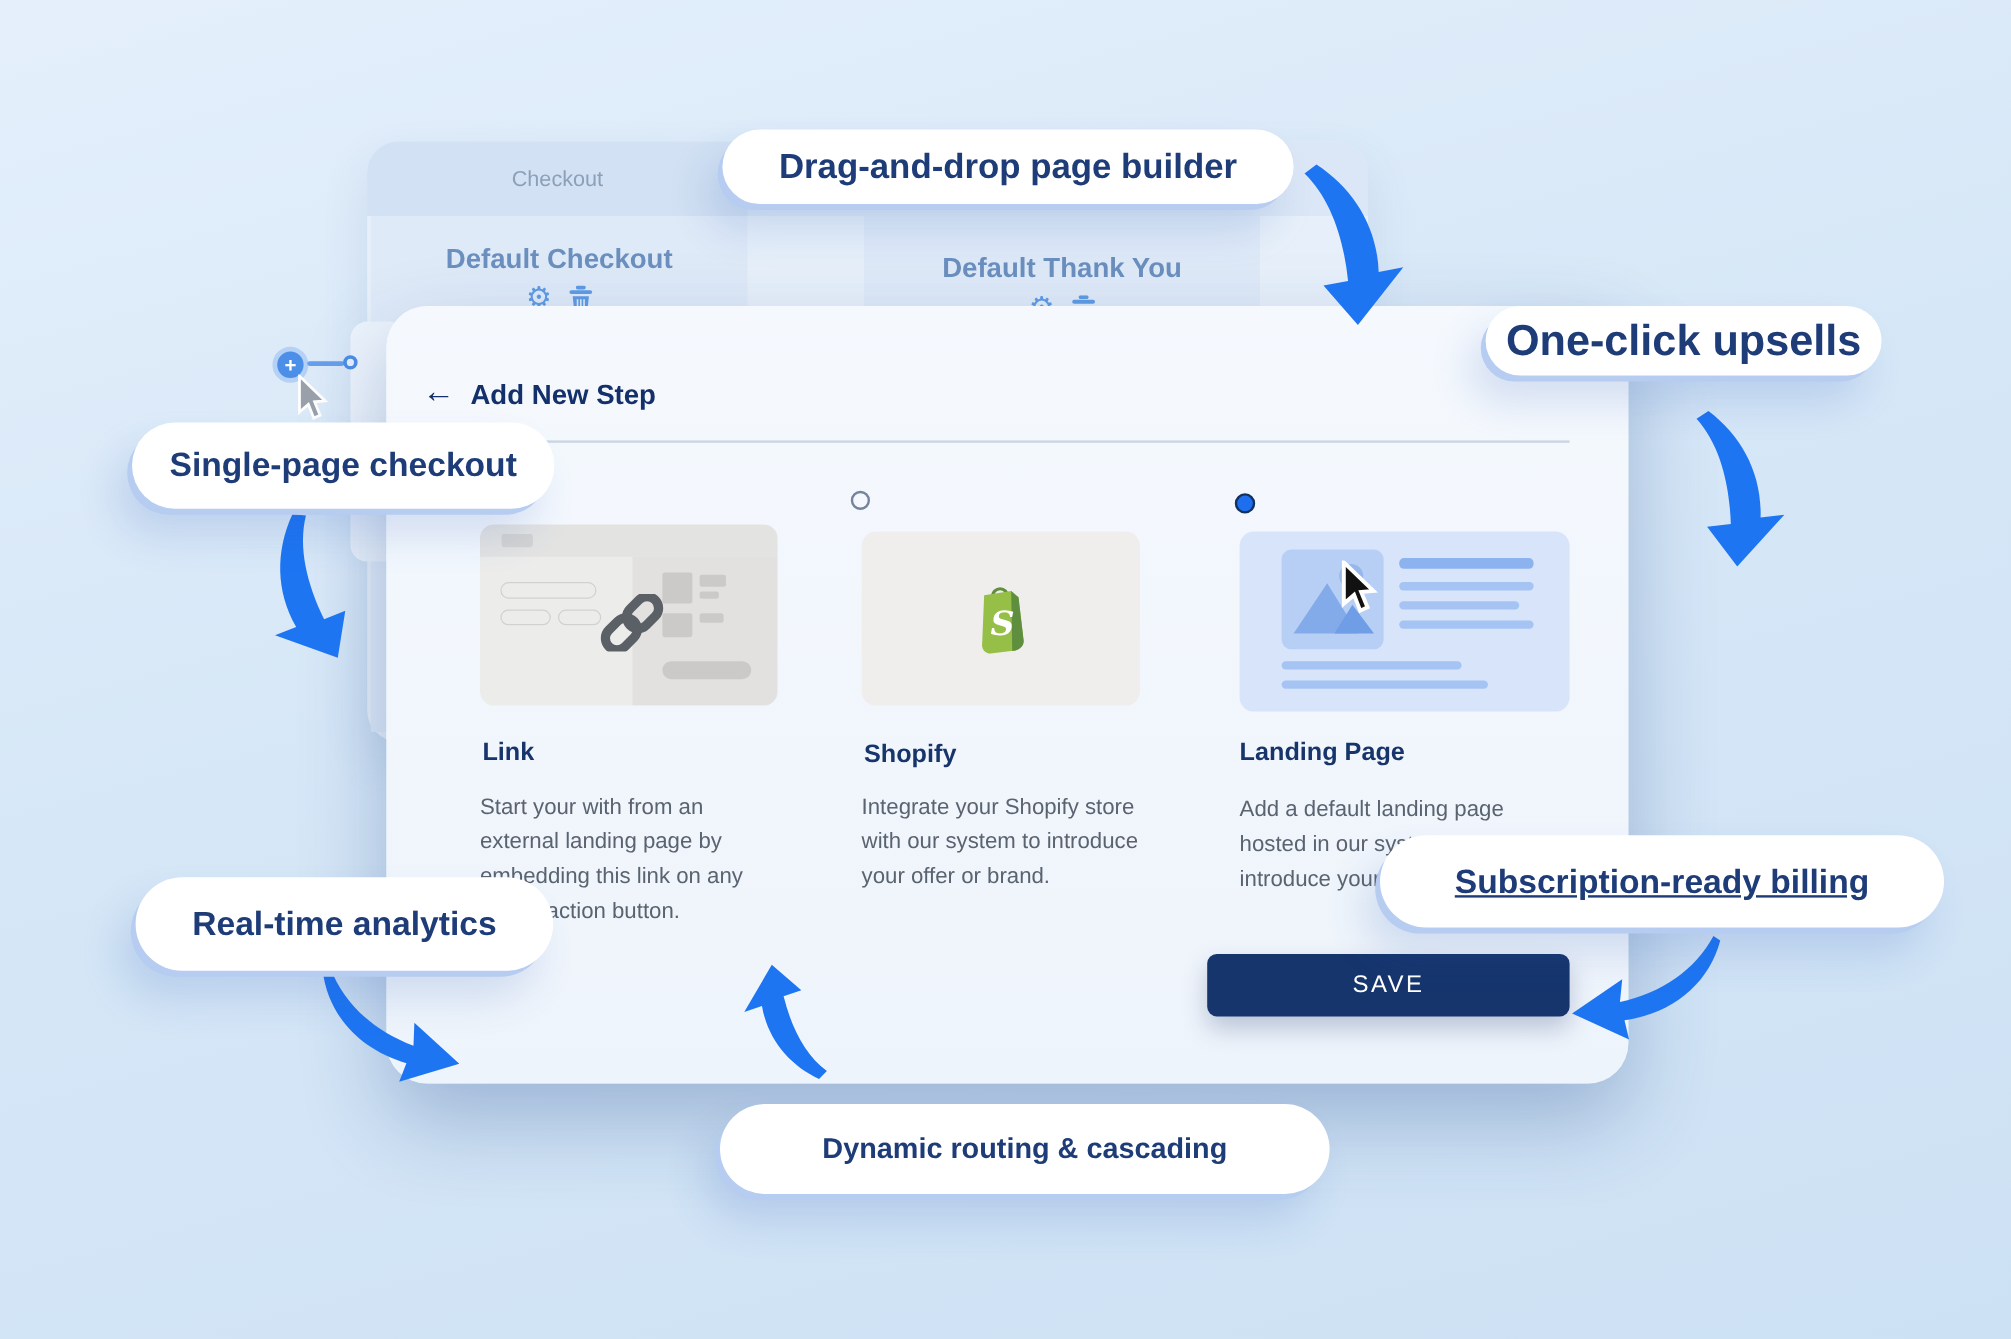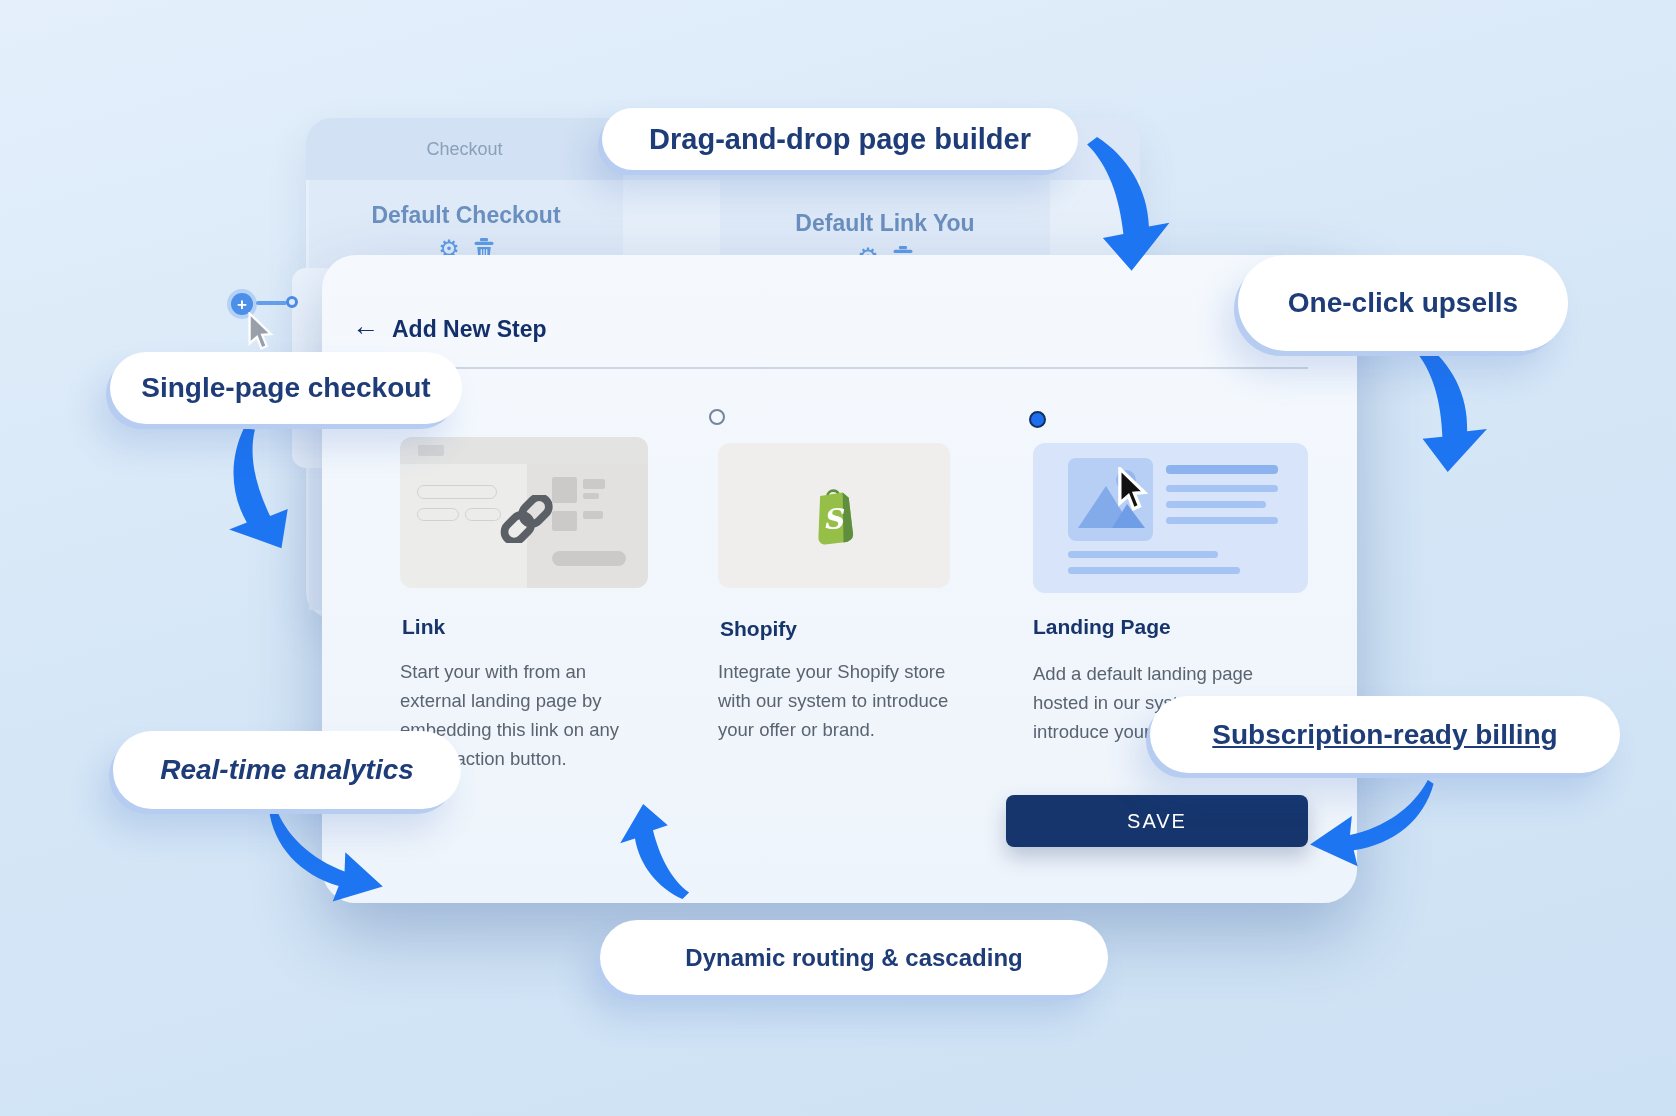--- a/index.html
+++ b/index.html
@@ -70,23 +70,23 @@
 
   .save-btn{left:684px;top:540px;width:302px;height:52px;background:#16356d;border-radius:8px;
     color:#ffffff;font-size:20px;letter-spacing:2px;display:flex;align-items:center;justify-content:center;
     cursor:pointer;box-shadow:0 10px 20px rgba(22,53,109,.25);}
 
   
   .pill{background:#ffffff;border-radius:48px;color:#1e3c78;font-weight:bold;
     display:flex;align-items:center;justify-content:center;z-index:40;white-space:nowrap;
     box-shadow:-5px 6px 0 -1px #b6ccf1, -14px 22px 34px rgba(40,90,180,.16);}
   .pill-drag{left:602px;top:108px;width:476px;height:62px;font-size:29px;}
-  .pill-upsells{left:1238px;top:255px;width:330px;height:96px;font-size:28px;}
+  .pill-upsells{left:1238px;top:255px;width:330px;height:58px;font-size:36px;}
   .pill-single{left:110px;top:352px;width:352px;height:72px;font-size:28px;}
-  .pill-analytics{left:113px;top:731px;width:348px;height:78px;font-size:28px;font-style:italic;}
+  .pill-analytics{left:113px;top:731px;width:348px;height:78px;font-size:28px;}
   .pill-billing{left:1150px;top:696px;width:470px;height:77px;font-size:28px;text-decoration:underline;}
   .pill-routing{left:600px;top:920px;width:508px;height:75px;font-size:24px;}
 
   .arrow{z-index:30;}
 </style>
 </head>
 <body>
 
 <svg width="0" height="0" style="position:absolute">
   <defs>
@@ -117,21 +117,21 @@
           </g>
           <g stroke="#dfeaf8" stroke-width="1">
             <line x1="5" y1="8.4" x2="5" y2="14.6"></line>
               <line x1="7" y1="8.4" x2="7" y2="14.6"></line>
               <line x1="9" y1="8.4" x2="9" y2="14.6"></line>
           </g>
         </svg>
       </div>
     </div>
     <div class="abs bg-card bg-cardB">
-      <div class="bg-card-title">Default Link You</div>
+      <div class="bg-card-title">Default Thank You</div>
       <div class="bg-icons">
         <span class="gear">⚙</span>
         <svg width="20" height="23" viewBox="0 0 14 17">
           <g fill="#5f9be4">
             <rect x="4" y="0" width="6" height="2.4" rx="1"></rect>
             <rect x="0" y="2.8" width="14" height="2.4" rx="1.2"></rect>
             <path d="M2,6.6 h10 l-0.9,8.6 a1.9,1.9 0 0 1 -1.9,1.7 h-4.4 a1.9,1.9 0 0 1 -1.9,-1.7 Z"></path>
           </g>
           <g stroke="#dfeaf8" stroke-width="1">
             <line x1="5" y1="8.4" x2="5" y2="14.6"></line>

